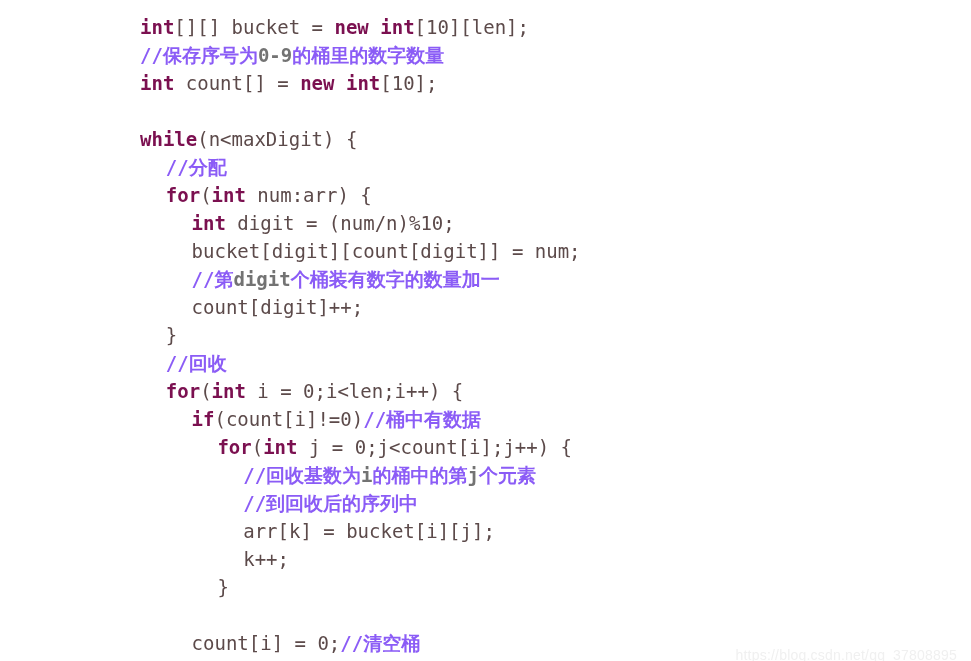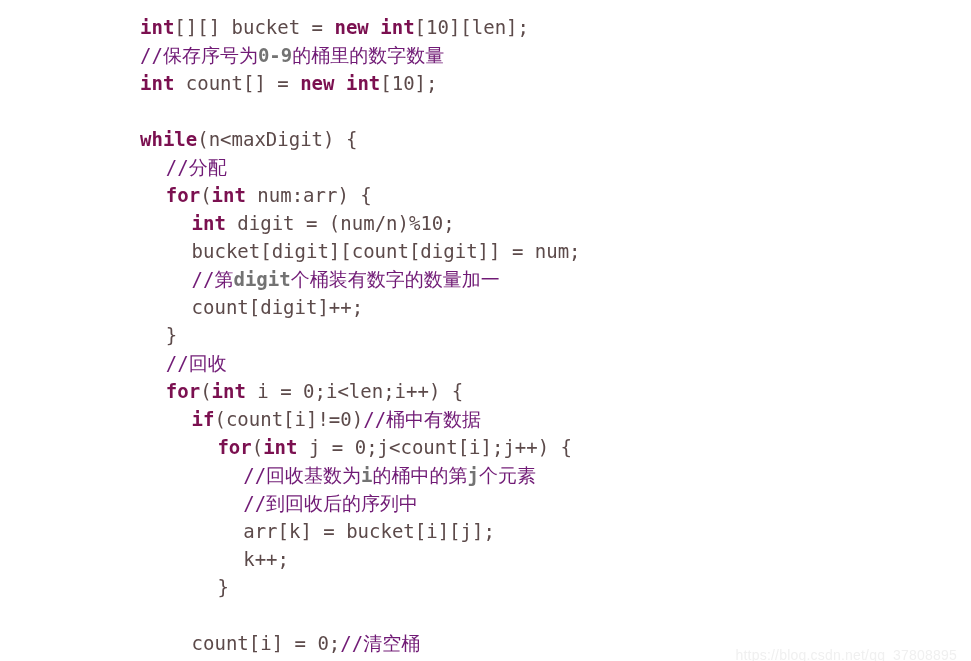--- a/index.html
+++ b/index.html
@@ -25,21 +25,21 @@
     white-space: pre;
     letter-spacing: 0px;
   }
   .line {
     height: 28px;
     white-space: pre;
   }
   
   .kw   { color: #7B1050; font-weight: bold; }
   .txt  { color: #5C4A4A; }
-  .cmt  { color: #701a75; }
+  .cmt  { color: #8b5cf6; font-weight: bold; }
   .cmt-em { color: #737373; font-weight: bold; }
 
   #watermark {
     position: absolute;
     right: 14px;
     bottom: 10px;
     font-family: "Liberation Sans", sans-serif;
     font-size: 14px;
     color: #F0F0F0;
     letter-spacing: 0.2px;

